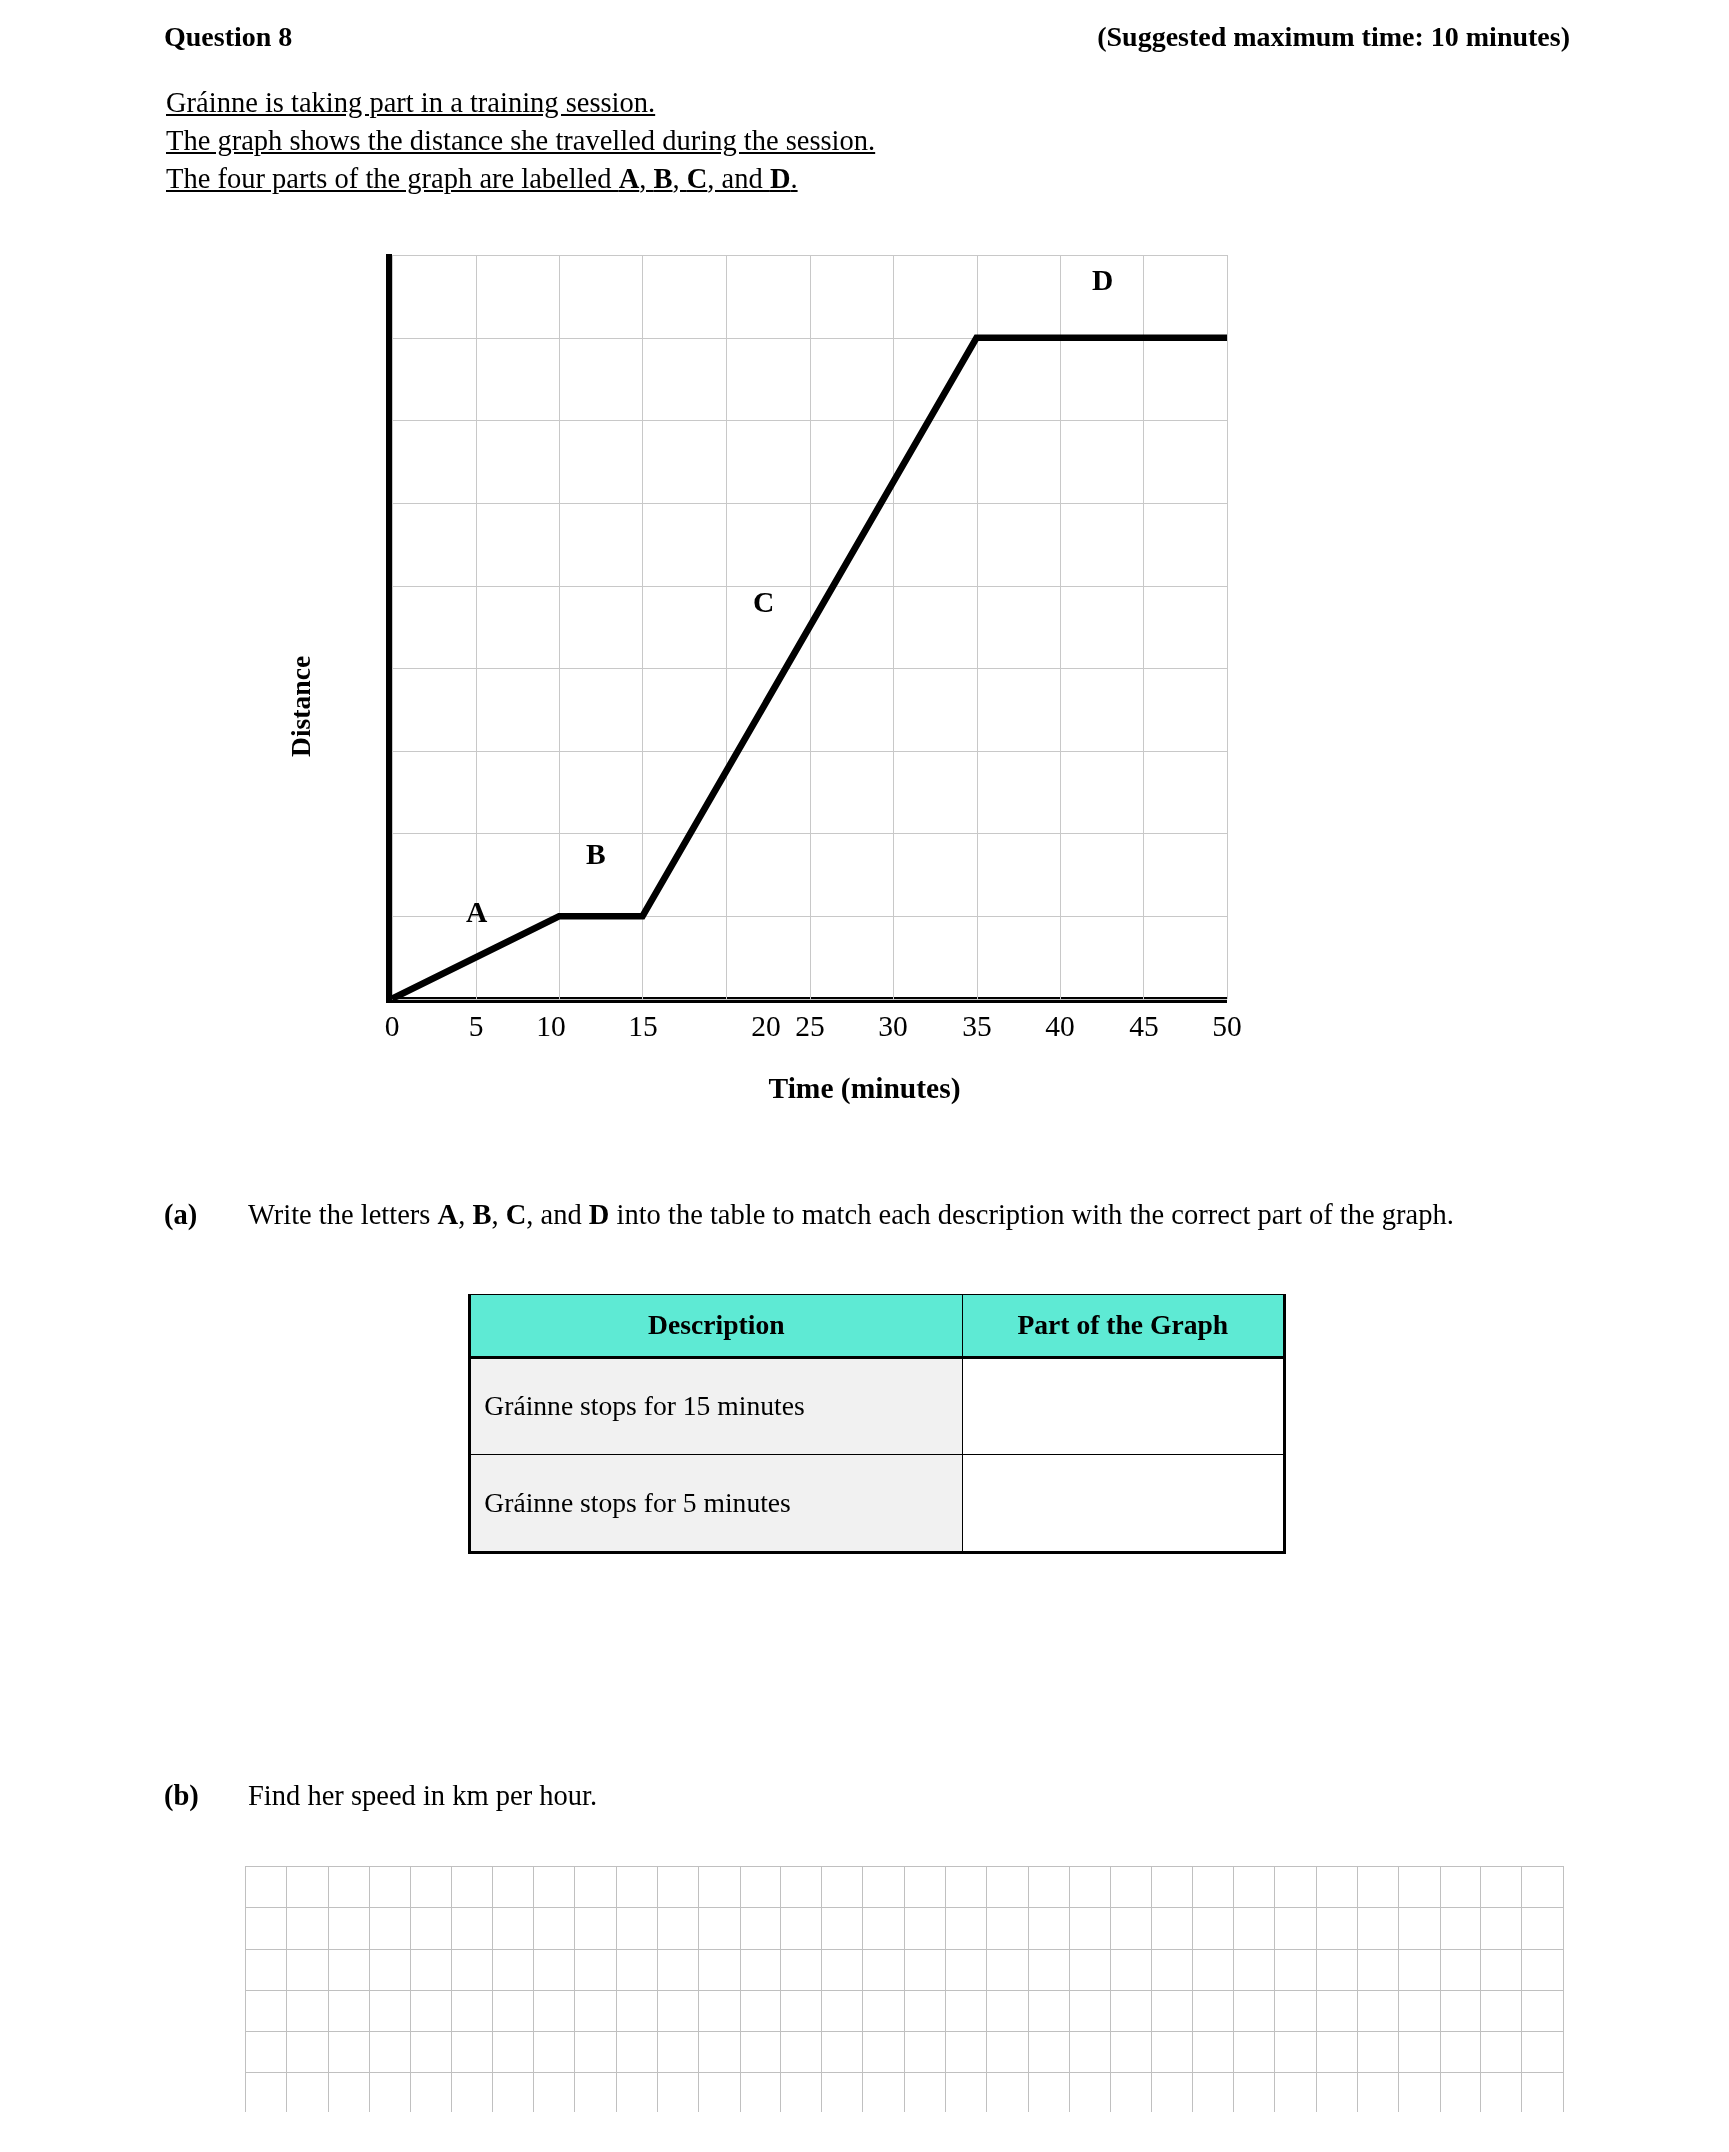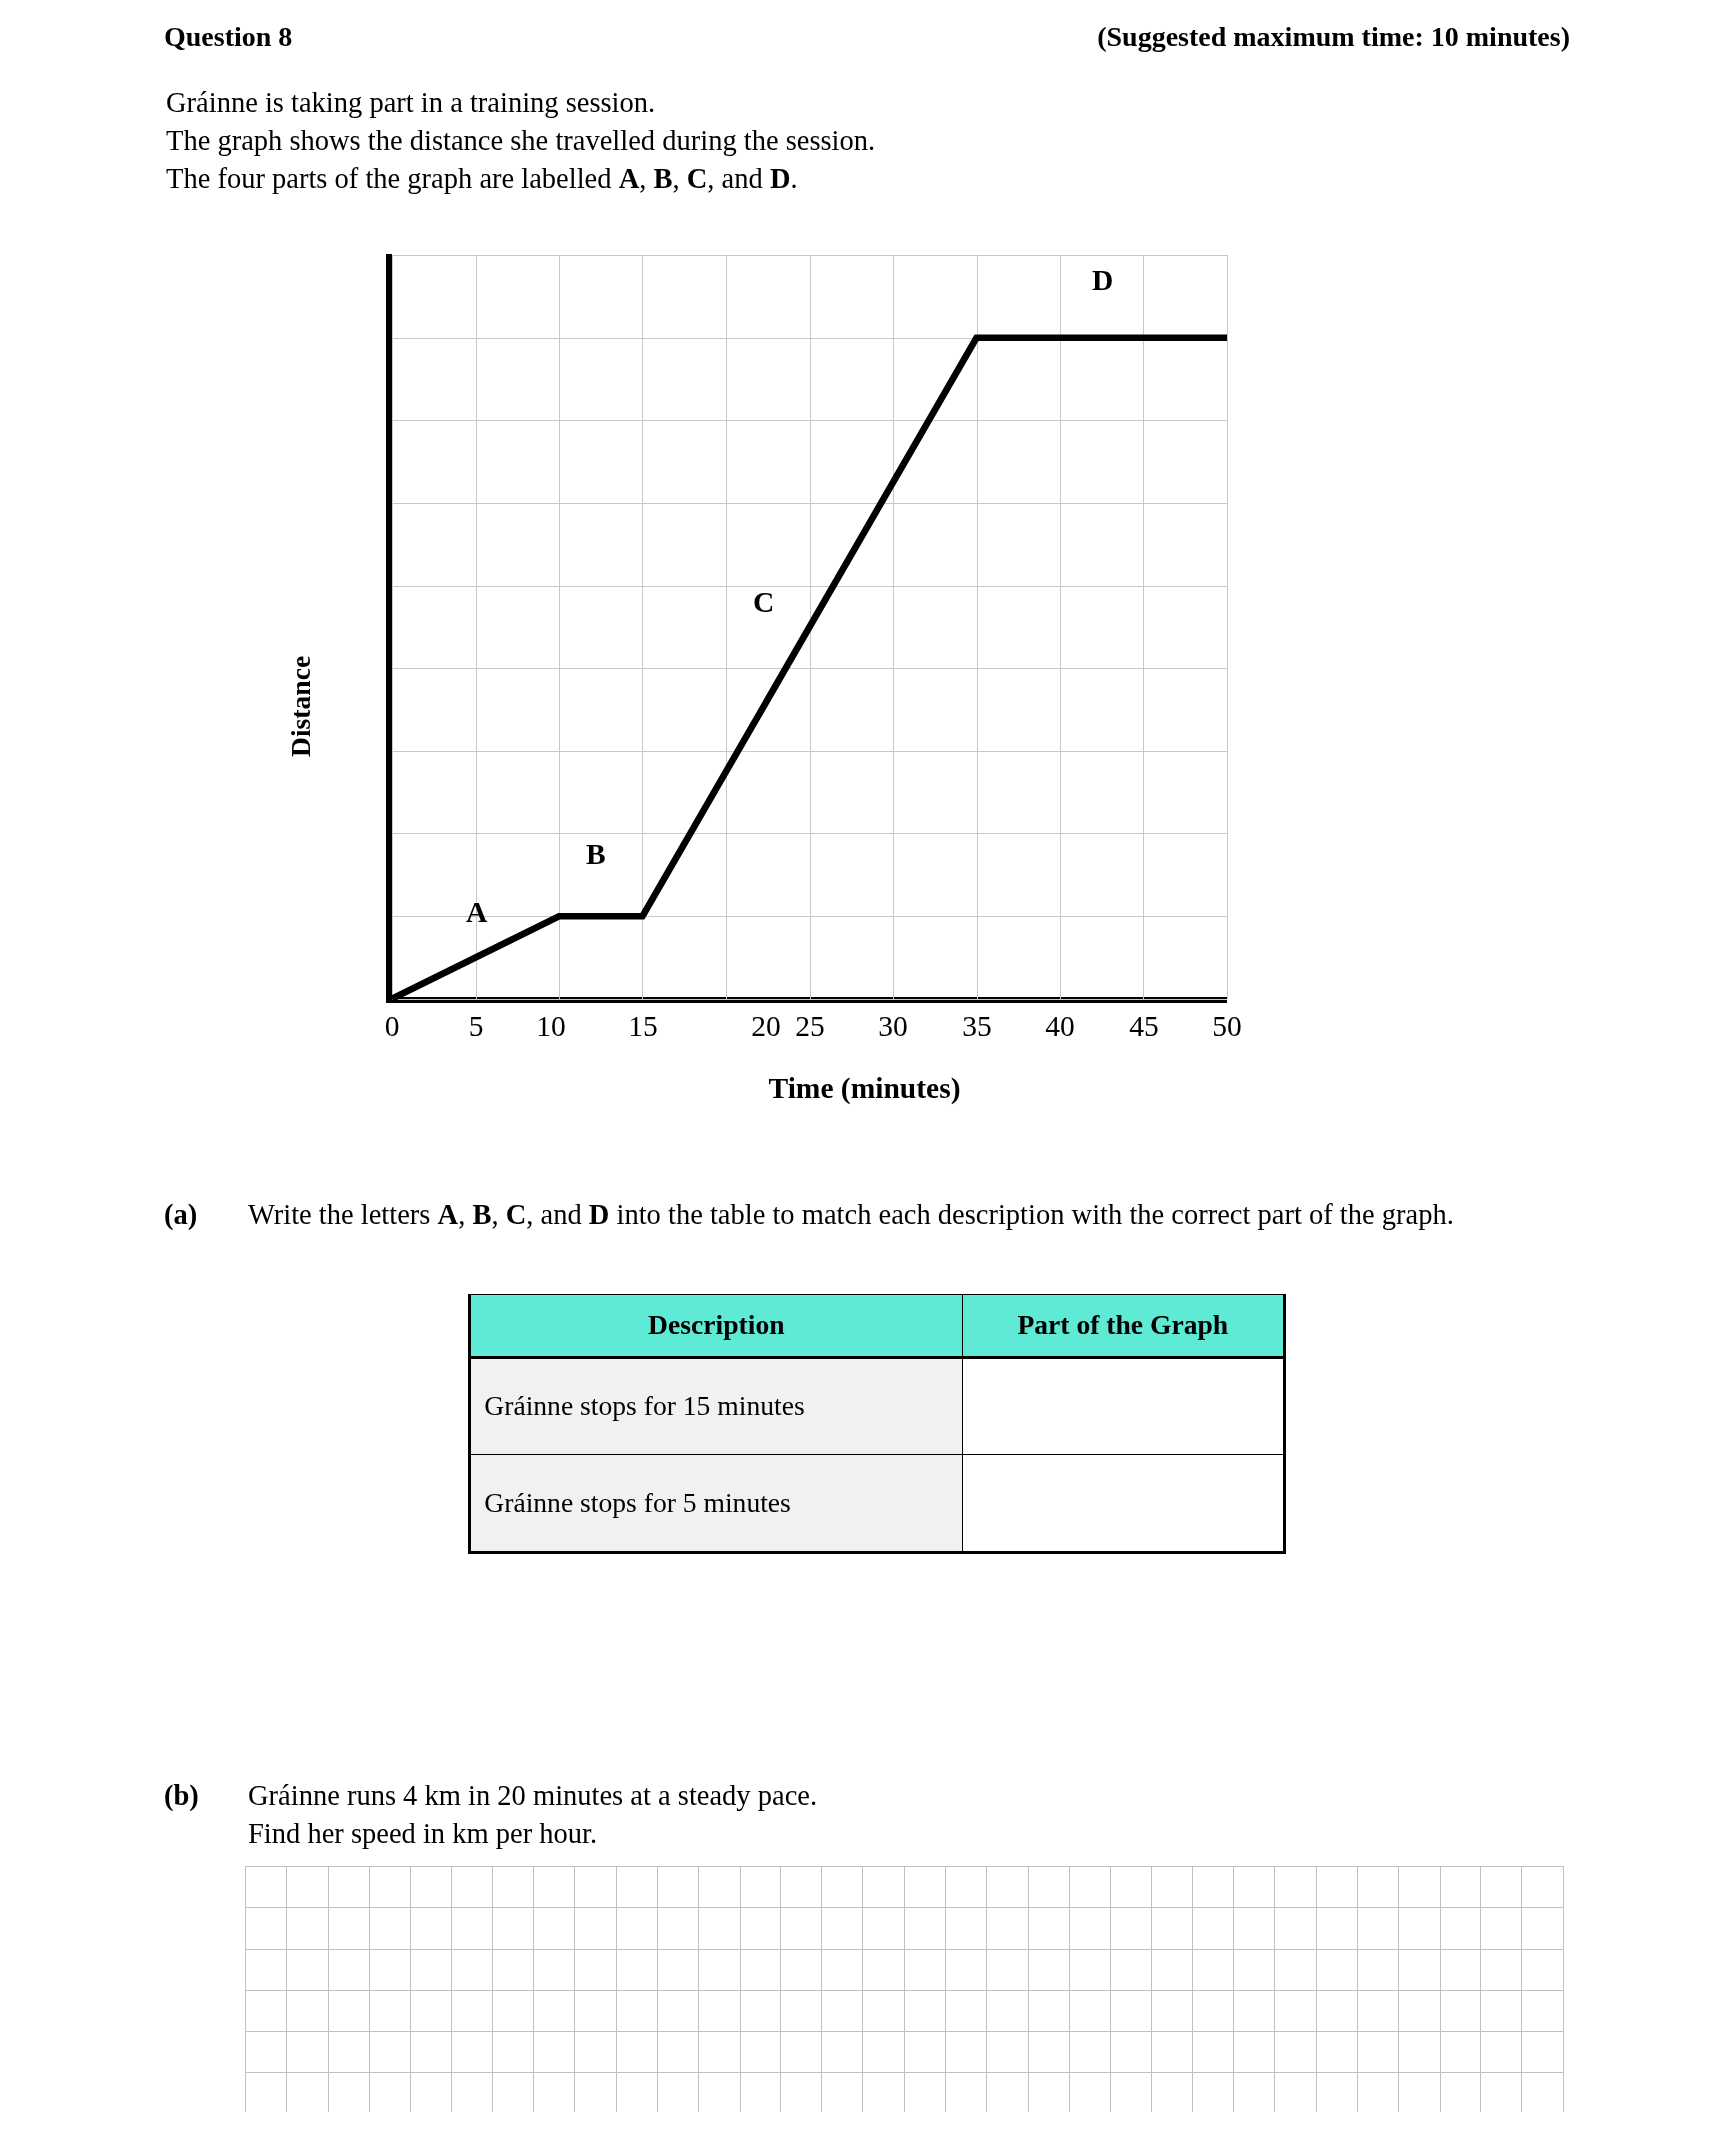--- a/index.html
+++ b/index.html
@@ -30,21 +30,21 @@
   }
 
   
   .intro {
     position: absolute;
     left: 166px;
     top: 84px;
     font-size: 28.5px;
     line-height: 1.33;
   }
-  .intro div { white-space: nowrap; }
+  .intro div { white-space: nowrap; text-decoration: underline; }
   .b { font-weight: bold; }
 
   
   .graph-wrap {
     position: absolute;
     left: 0;
     top: 243px;
     width: 1729px;
     height: 875px;
   }
@@ -288,21 +288,20 @@
       <tr>
         <td class="desc">Gráinne stops for 5 minutes</td>
         <td class="ans"></td>
       </tr>
     </tbody>
 </table>
 
 <div class="part-b">
   <span class="part-label">(b)</span>
   <div class="part-body">
-    <div>Gráinne runs 4 km in 20 minutes at a steady pace.</div>
     <div>Find her speed in km per hour.</div>
   </div>
 </div>
 
 <div class="answer-grid" id="answer-grid">
     <div class="gv" style="left: 0px;"></div>
     <div class="gv" style="left: 41px;"></div>
     <div class="gv" style="left: 83px;"></div>
     <div class="gv" style="left: 124px;"></div>
     <div class="gv" style="left: 165px;"></div>

